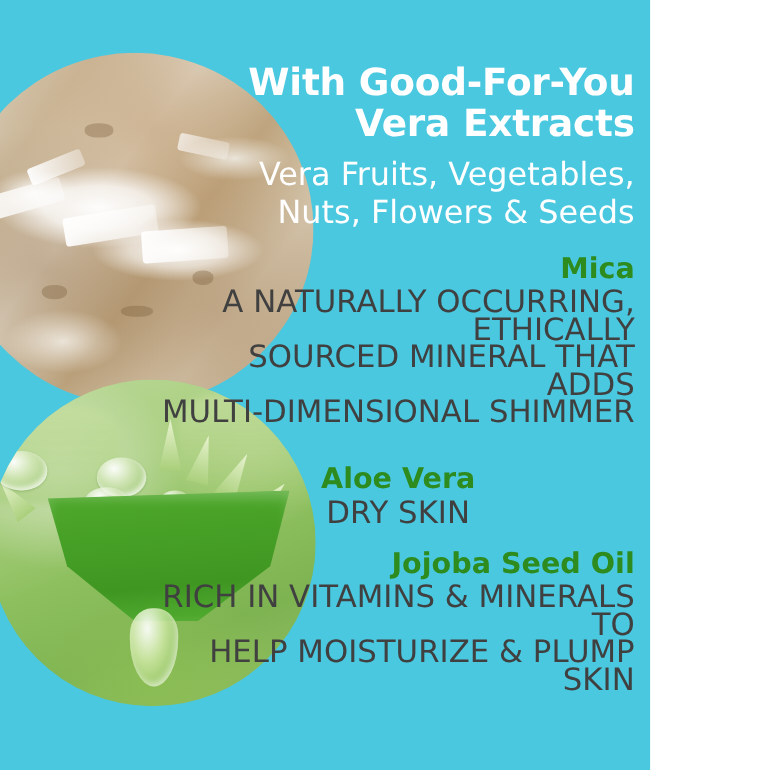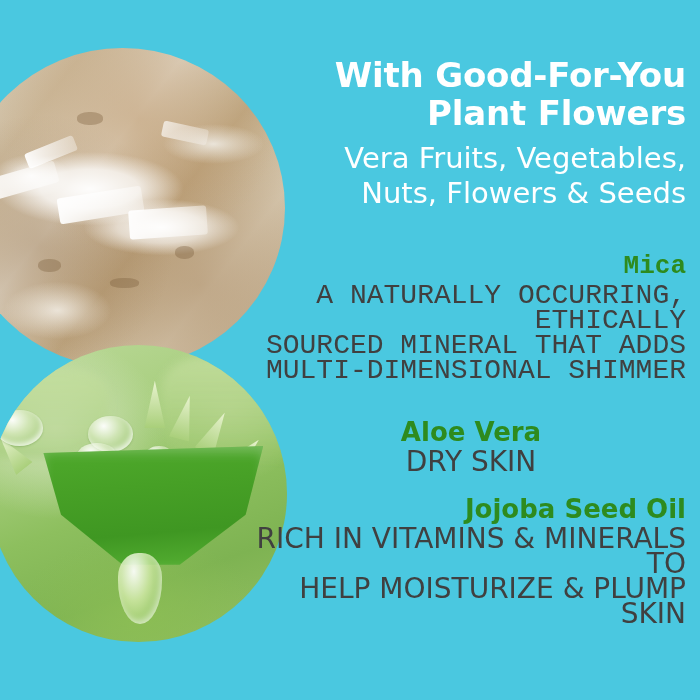--- a/index.html
+++ b/index.html
@@ -7,21 +7,21 @@
     padding: 0;
   }
   body {
     width: 700px;
     height: 700px;
     overflow: hidden;
     font-family: "DejaVu Sans", sans-serif;
   }
   #poster {
     position: relative;
-    width: 700px;
+    width: 591px;
     height: 700px;
     background: #4ac8e0;
     overflow: hidden;
   }
 
   
   .photo-circle {
     position: absolute;
     border-radius: 50%;
     overflow: hidden;
@@ -142,21 +142,21 @@
   }
   .ingredient-desc {
     margin: 0;
     padding-top: 2px;
     font-size: 28px;
     line-height: 25px;
     font-weight: normal;
     color: #404040;
     text-transform: uppercase;
   }
-  #ingredient-0 { margin-top: 40px; font-family: Liberation Mono, monospace; }
+  #ingredient-0 { margin-top: 19px; }
   #ingredient-1 { margin-top: 34px; text-align: center; }
   #ingredient-2 { margin-top: 20px; }
   .line-break { display: block; }
 </style>
 </head>
 <body>
 
 <div id="poster">
 
   <div class="photo-circle" id="mica-circle">
@@ -185,21 +185,21 @@
     <div class="aloe-drop" style="left:52%; top:34%; width:10%; height:8%;"></div>
     <div class="aloe-drop" style="left:39%; top:40%; width:19%; height:8%;"></div>
     <div class="aloe-leaf"></div>
     <div id="aloe-drip"></div>
   </div>
 
   <div id="text-column">
 
     <h1 id="headline">
       <span class="line-break">With Good-For-You</span>
-      <span class="line-break">Plant Flowers</span>
+      <span class="line-break">Vera Extracts</span>
     </h1>
 
     <p id="subhead">
       <span class="line-break">Vera Fruits, Vegetables,</span>
       <span class="line-break">Nuts, Flowers &amp; Seeds</span>
     </p>
 
     <div class="ingredient" id="ingredient-0">
       <p class="ingredient-name">Mica</p>
       <p class="ingredient-desc">

